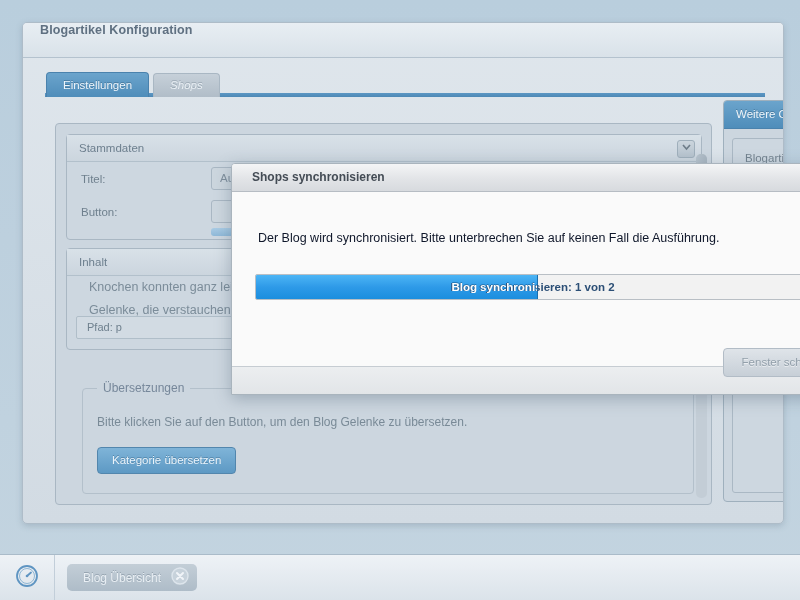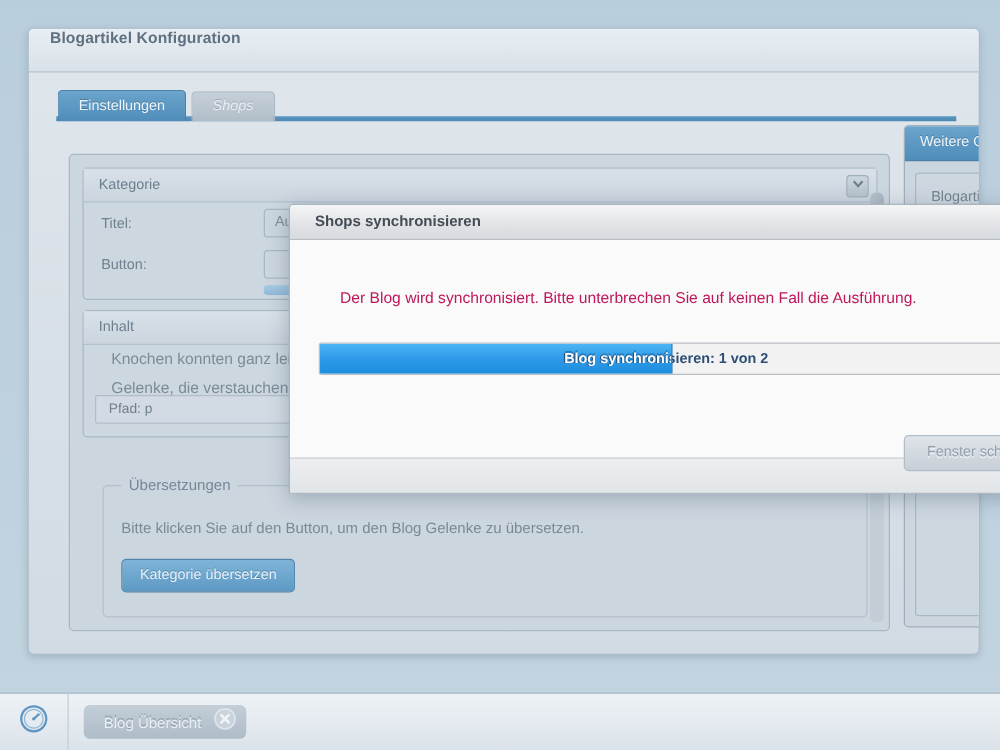--- a/index.html
+++ b/index.html
@@ -132,21 +132,21 @@
     background:#fbfbfb;border:1px solid #a9b4bd;border-radius:4px 4px 0 0;
     box-shadow:0 4px 16px rgba(70,90,110,.35);overflow:hidden;
   }
   #dialog-titlebar{
     height:27px;line-height:27px;padding-left:20px;
     background:linear-gradient(180deg,#f4f5f6 0%,#e2e4e7 55%,#d7dade 100%);
     border-bottom:1px solid #b6bcc3;
     font-size:12px;font-weight:bold;color:#444c55;
   }
   #dialog-body{position:absolute;left:0;right:0;top:28px;bottom:28px;background:#fafafa;}
-  #dialog-message{position:absolute;left:40px;top:39px;font-size:12.5px;color:#be185d;white-space:nowrap;}
+  #dialog-message{position:absolute;left:26px;top:39px;font-size:12.5px;color:#0f172a;white-space:nowrap;}
   #progress-wrap{
     position:absolute;left:23px;right:22px;top:82px;height:24px;
     background:#f2f2f2;border:1px solid #b9bfc5;border-radius:2px;overflow:hidden;
   }
   #progress-fill{
     position:absolute;left:0;top:0;bottom:0;width:281px;
     background:linear-gradient(180deg,#4cb5f5 0%,#2e9ae8 50%,#1c8ede 100%);
     border-right:1px solid #1a6fae;
   }
   #progress-text{
@@ -207,21 +207,21 @@
     </div>
     <div id="tab-underline"></div>
   </div>
 
   <div id="content-area">
 
     <div id="left-panel">
 
       <div class="fieldset" style="left:10px;top:10px;width:634px;height:104px;">
         <div class="fieldset-header">
-          <span>Kategorie</span>
+          <span>Stammdaten</span>
           <span class="collapse-icon">
             <svg width="9" height="7" viewBox="0 0 9 7">
                 <path d="M1 1 L4.5 5 L8 1" stroke="#6e7d89" stroke-width="1.6" fill="none"></path>
               </svg>
           </span>
         </div>
         <div class="form-row">
           <span class="form-label">Titel:</span>
           <span class="form-input">Auf die Piste</span>
         </div>

